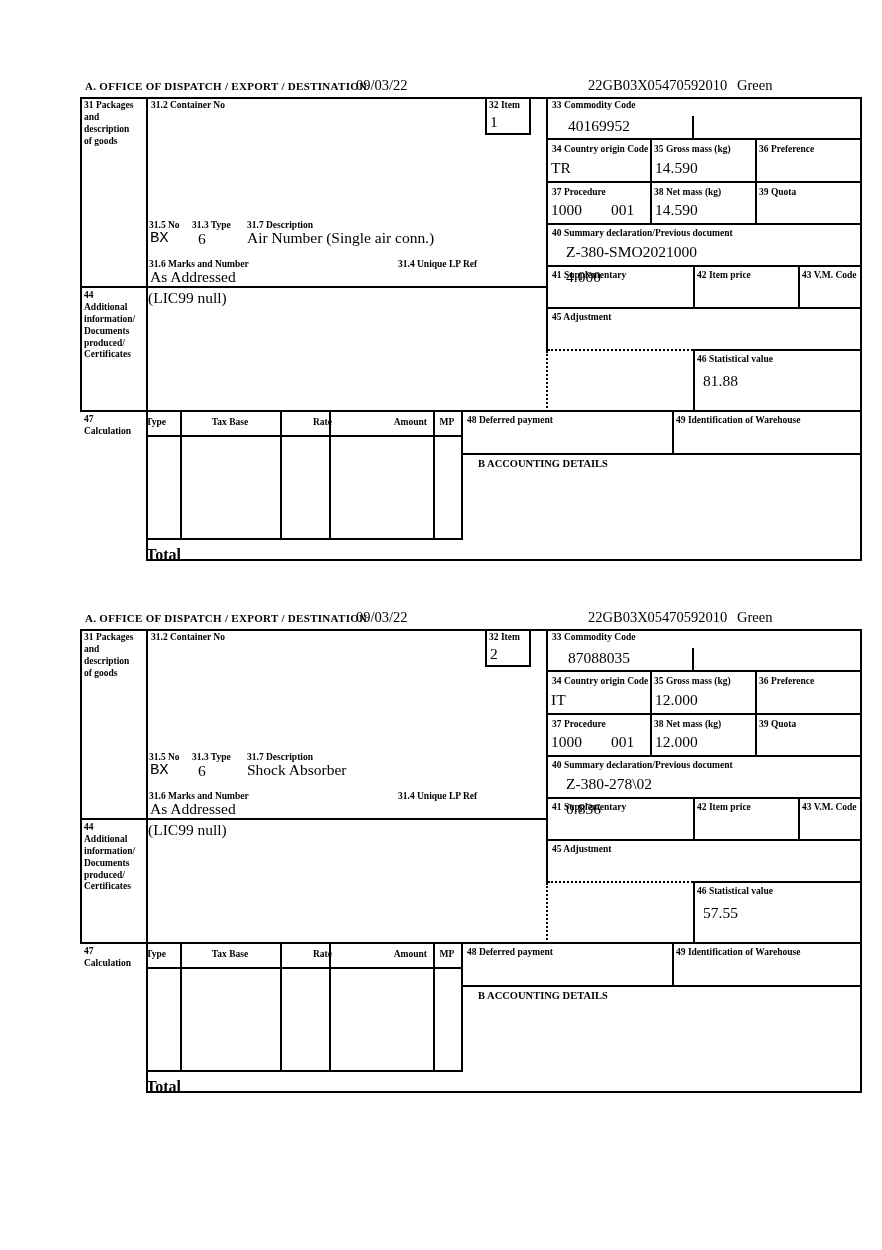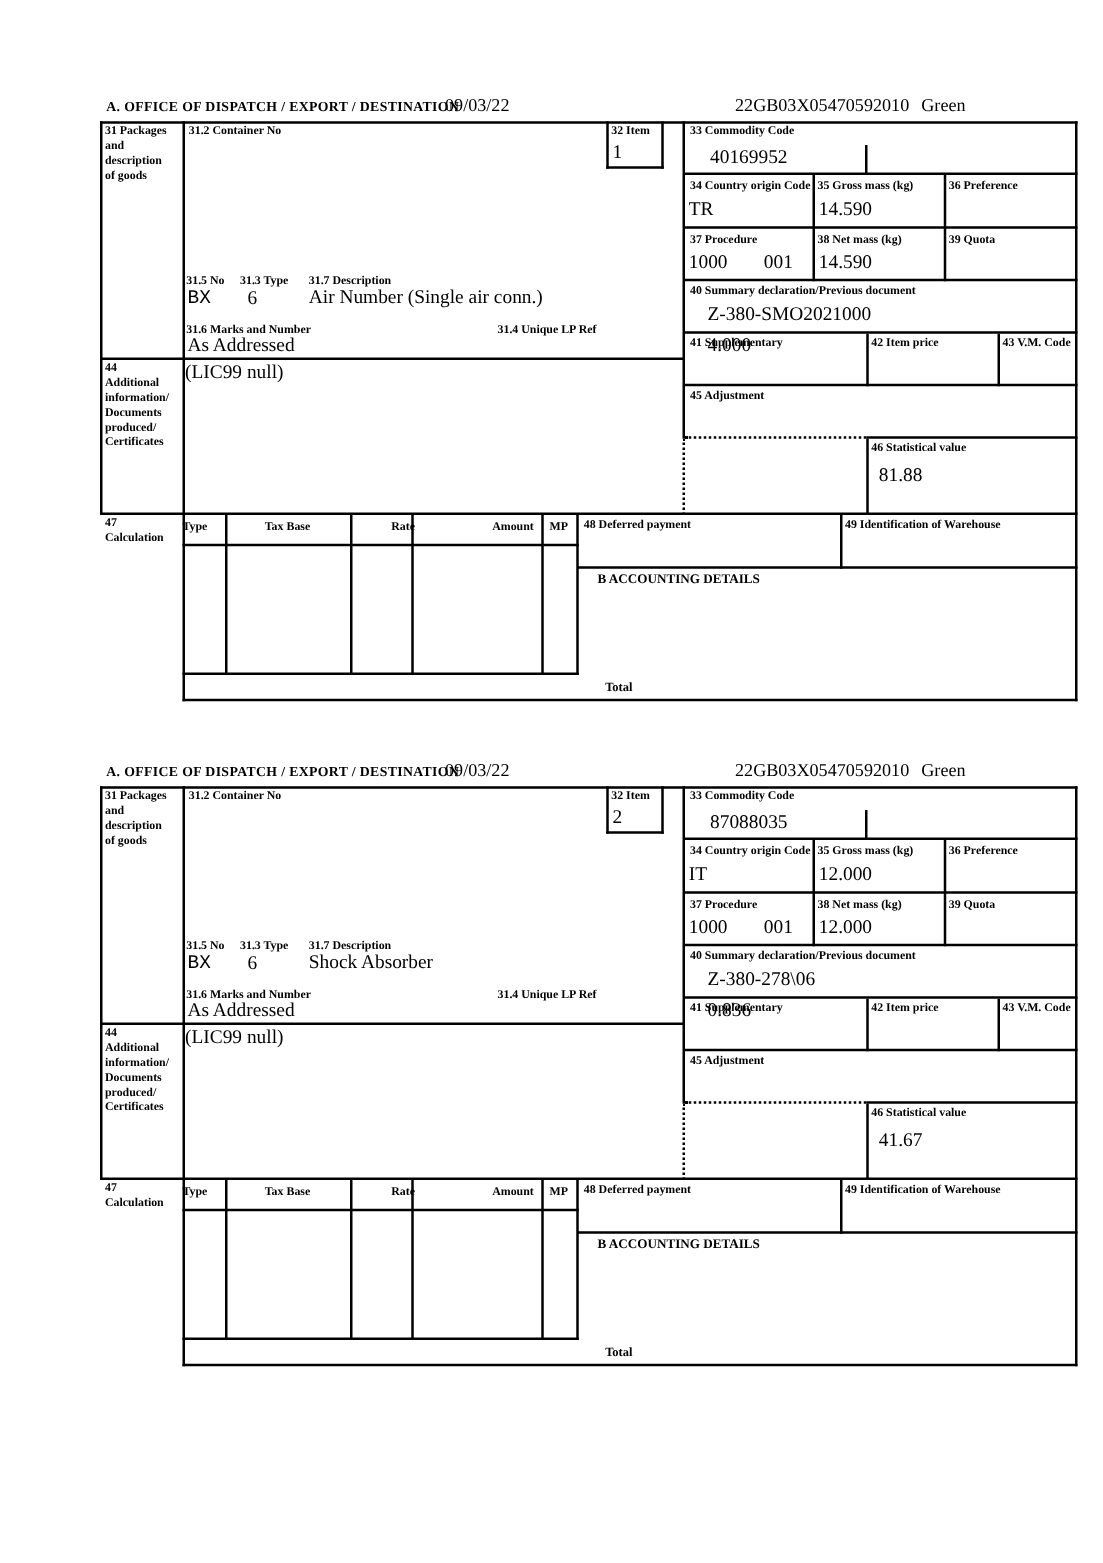--- a/index.html
+++ b/index.html
@@ -56,21 +56,21 @@
   .l-b31{left:84px;top:22px;} .l-b312{left:151px;top:22px;} .l-b32{left:489px;top:22px;}
   .l-b33{left:552px;top:22px;} .l-b34{left:552px;top:66px;} .l-b35{left:654px;top:66px;}
   .l-b36{left:759px;top:66px;} .l-b37{left:552px;top:109px;} .l-b38{left:654px;top:109px;}
   .l-b39{left:759px;top:109px;} .l-b315{left:149px;top:142px;} .l-b313{left:192px;top:142px;}
   .l-b317{left:247px;top:142px;} .l-b316{left:149px;top:181px;} .l-b314{left:398px;top:181px;}
   .l-b40{left:552px;top:150px;} .l-b41{left:552px;top:192px;} .l-b42{left:697px;top:192px;}
   .l-b43{left:802px;top:192px;} .l-b44{left:84px;top:212px;} .l-b45{left:552px;top:234px;}
   .l-b46{left:697px;top:276px;} .l-b47{left:84px;top:336px;}
   .l-b48{left:467px;top:337px;} .l-b49{left:676px;top:337px;}
   .l-acct{left:467px;top:379px;font-size:10.5px;margin-left:11px;}
-  .l-total{left:146px;top:467px;width:360px;text-align:right;font-size:10px;white-space:nowrap;}
+  .l-total{left:146px;top:467px;width:360px;text-align:left;font-size:16px;white-space:nowrap;}
   .ch{position:absolute;top:339px;font-weight:bold;font-size:9.5px;}
   .ch-type{left:146px;width:34px;}
   .ch-taxbase{left:180px;width:100px;text-align:center;}
   .ch-rate{left:296px;width:43px;text-align:left;padding-left:17px;}
   .ch-amount{left:329px;width:98px;text-align:right;}
   .ch-mp{left:433px;width:28px;text-align:center;}
   .v-item{left:490px;top:35px;} .v-comm{left:568px;top:39px;}
   .v-orig{left:551px;top:81px;} .v-gross{left:655px;top:81px;}
   .v-proc1{left:551px;top:123px;} .v-proc2{left:611px;top:123px;} .v-net{left:655px;top:123px;}
   .v-pkgno{left:150px;top:152px;font-family:Liberation Mono, monospace;} .v-pkgtype{left:198px;top:152px;} .v-desc{left:247px;top:151px;}
@@ -270,18 +270,18 @@
     <div class="val v-comm">87088035</div>
     <div class="val v-orig">IT</div>
     <div class="val v-gross">12.000</div>
     <div class="val v-proc1">1000</div>
     <div class="val v-proc2">001</div>
     <div class="val v-net">12.000</div>
     <div class="val v-pkgno">BX</div>
     <div class="val v-pkgtype">6</div>
     <div class="val v-desc">Shock Absorber</div>
     <div class="val v-marks">As Addressed</div>
-    <div class="val v-prevdoc">Z-380-278\06</div>
+    <div class="val v-prevdoc">Z-380-278\02</div>
     <div class="val v-suppl">0.836</div>
     <div class="val v-addinfo">(LIC99 null)</div>
-    <div class="val v-stat">41.67</div>
+    <div class="val v-stat">57.55</div>
   </div>
 </div>
 
 </body></html>

